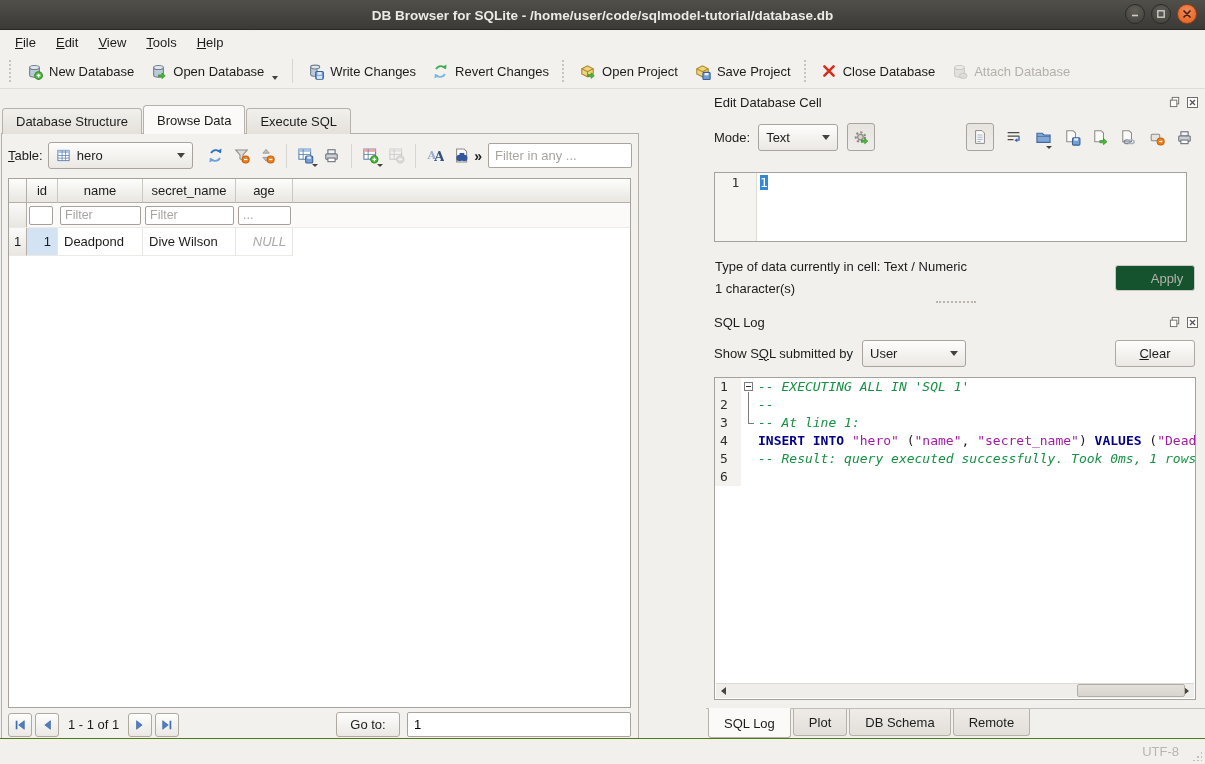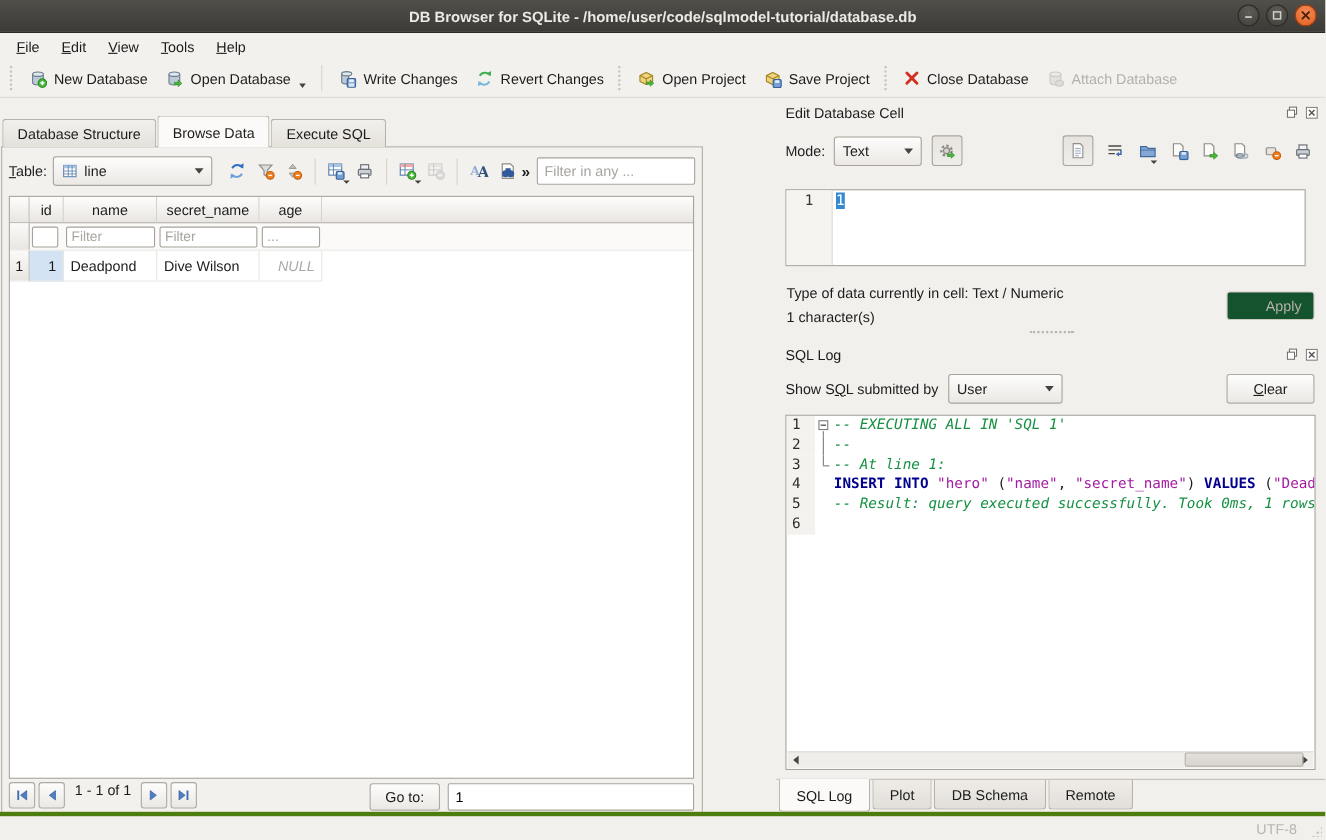--- a/index.html
+++ b/index.html
@@ -100,21 +100,21 @@
   .frow { height:25px; background:#fbfaf9; border-bottom:1px solid #eceae6; }
   .frow .gcell { display:flex; align-items:center; padding:0 2px; }
   .fin { width:100%; height:19px; background:#fff; border:1px solid #a5a19a; border-radius:2px; padding:0 4px; font-size:12.5px; font-family:inherit; }
   .fin::placeholder { color:#a8a5a1; }
   .drow { height:28px; }
   .drow .gcell { display:flex; align-items:center; padding:0 6px; border-right:1px solid #e8e6e2; border-bottom:1px solid #eceae6; }
   .rowhdr { background:linear-gradient(#fbfaf9,#e9e6e1); border-right:1px solid #b3afa8 !important; justify-content:center; padding:0 !important; }
   .cell-sel { background:#d3e3f3; justify-content:flex-end !important; }
   .null { color:#a9a7a9; font-style:italic; justify-content:flex-end !important; }
   
-  .pager { position:absolute; left:6px; right:7px; bottom:3px; height:27px; display:flex; gap:3px; }
+  .pager { position:absolute; left:6px; right:7px; bottom:3px; height:27px; display:flex; align-items:center; gap:3px; }
   .nav { width:24px; height:24px; }
   .range { margin:0 6px; }
   .goto-group { margin-left:auto; display:flex; align-items:center; gap:7px; }
   
   #right { position:absolute; left:706px; right:0; top:0; height:100%; }
   .dock-head { position:absolute; left:0; right:0; height:22px; display:flex; align-items:center; padding:0 6px 0 8px; }
   .dock-btns { margin-left:auto; display:flex; gap:3px; }
   .dock-btn { width:14px; height:14px; display:flex; align-items:center; justify-content:center; }
   .mode-row { position:absolute; top:33px; left:0; right:0; height:30px; display:flex; align-items:center; padding:0 12px 0 8px; }
   .cell-icons { margin-left:auto; display:flex; align-items:center; gap:11px; }
@@ -149,21 +149,21 @@
   .sb-arrow { width:15px; height:14px; display:flex; align-items:center; justify-content:center; }
   .sb-track { position:relative; flex:1; height:14px; }
   .sb-thumb { position:absolute; left:346px; width:108px; top:0; height:13px; background:linear-gradient(#e3e0db,#d8d5cf); border:1px solid #b2aea7; border-radius:2px; }
   .tri-l { width:0; height:0; border-top:4px solid transparent; border-bottom:4px solid transparent; border-right:5px solid #474440; }
   .tri-r { width:0; height:0; border-top:4px solid transparent; border-bottom:4px solid transparent; border-left:5px solid #474440; }
   
   .btabs { position:absolute; left:0; right:0; bottom:0; height:30px; border-top:1px solid #c2beb7; display:flex; align-items:flex-start; padding-left:2px; }
   .btab { height:27px; padding:0 15px; display:inline-flex; align-items:center; background:linear-gradient(#efece8,#e2dfd9); border:1px solid #b6b2ab; border-top:none; border-radius:0 0 3.5px 3.5px; margin-right:2px; }
   .btab.active { background:#fbfaf9; height:30px; margin-top:-1px; border-top:1px solid #fbfaf9; }
   
-  #statusbar { position:absolute; left:0; right:0; bottom:0; height:26px; border-top:4px solid #4d7c0f; background:#f2f0ec; display:flex; align-items:center; }
+  #statusbar { position:absolute; left:0; right:0; bottom:0; height:26px; border-top:1px solid #4d7c0f; background:#f2f0ec; display:flex; align-items:center; }
   .enc { margin-left:auto; padding-right:26px; color:#b9b5af; font-size:13px; }
   .sizegrip { position:absolute; right:3px; bottom:3px; width:10px; height:10px;
     background-image: radial-gradient(#c4c0b9 1px, transparent 1.2px);
     background-size: 4px 4px; clip-path: polygon(100% 0, 100% 100%, 0 100%); }
 </style>
 </head>
 <body>
 
 <div id="titlebar">
   <div class="title">DB Browser for SQLite - /home/user/code/sqlmodel-tutorial/database.db</div>
@@ -281,21 +281,21 @@
     <div class="frame">
 
       <div class="browse-bar">
         <span class="lbl"><u>T</u>able:</span>
         <div class="combo" style="width:146px;">
           <svg width="15" height="15" viewBox="0 0 16 16">
             <rect x="2" y="2.5" width="12" height="11" fill="#fff" stroke="#5c81ad"></rect>
             <rect x="2" y="2.5" width="12" height="2.8" fill="#a9c5e5"></rect>
             <path d="M2 8h12M2 10.8h12M6.5 2.5v11M10.2 2.5v11" stroke="#5c81ad" stroke-width=".8"></path>
           </svg>
-          <span>line</span>
+          <span>hero</span>
           <span class="arrow"></span>
         </div>
         <div class="ic-btn" style="margin-left:9px">
           <svg width="17" height="17" viewBox="0 0 16 16">
             <path d="M12.8 5A5.4 5.4 0 0 0 3.8 5.6" fill="none" stroke="#2f6fc4" stroke-width="1.7"></path>
             <path d="M13.6 1.4l-.3 4.4-4-1.9z" fill="#2f6fc4"></path>
             <path d="M3.2 11a5.4 5.4 0 0 0 9-.6" fill="none" stroke="#6ba0dd" stroke-width="1.7"></path>
             <path d="M2.4 14.6l.3-4.4 4 1.9z" fill="#6ba0dd"></path>
           </svg>
         </div>

